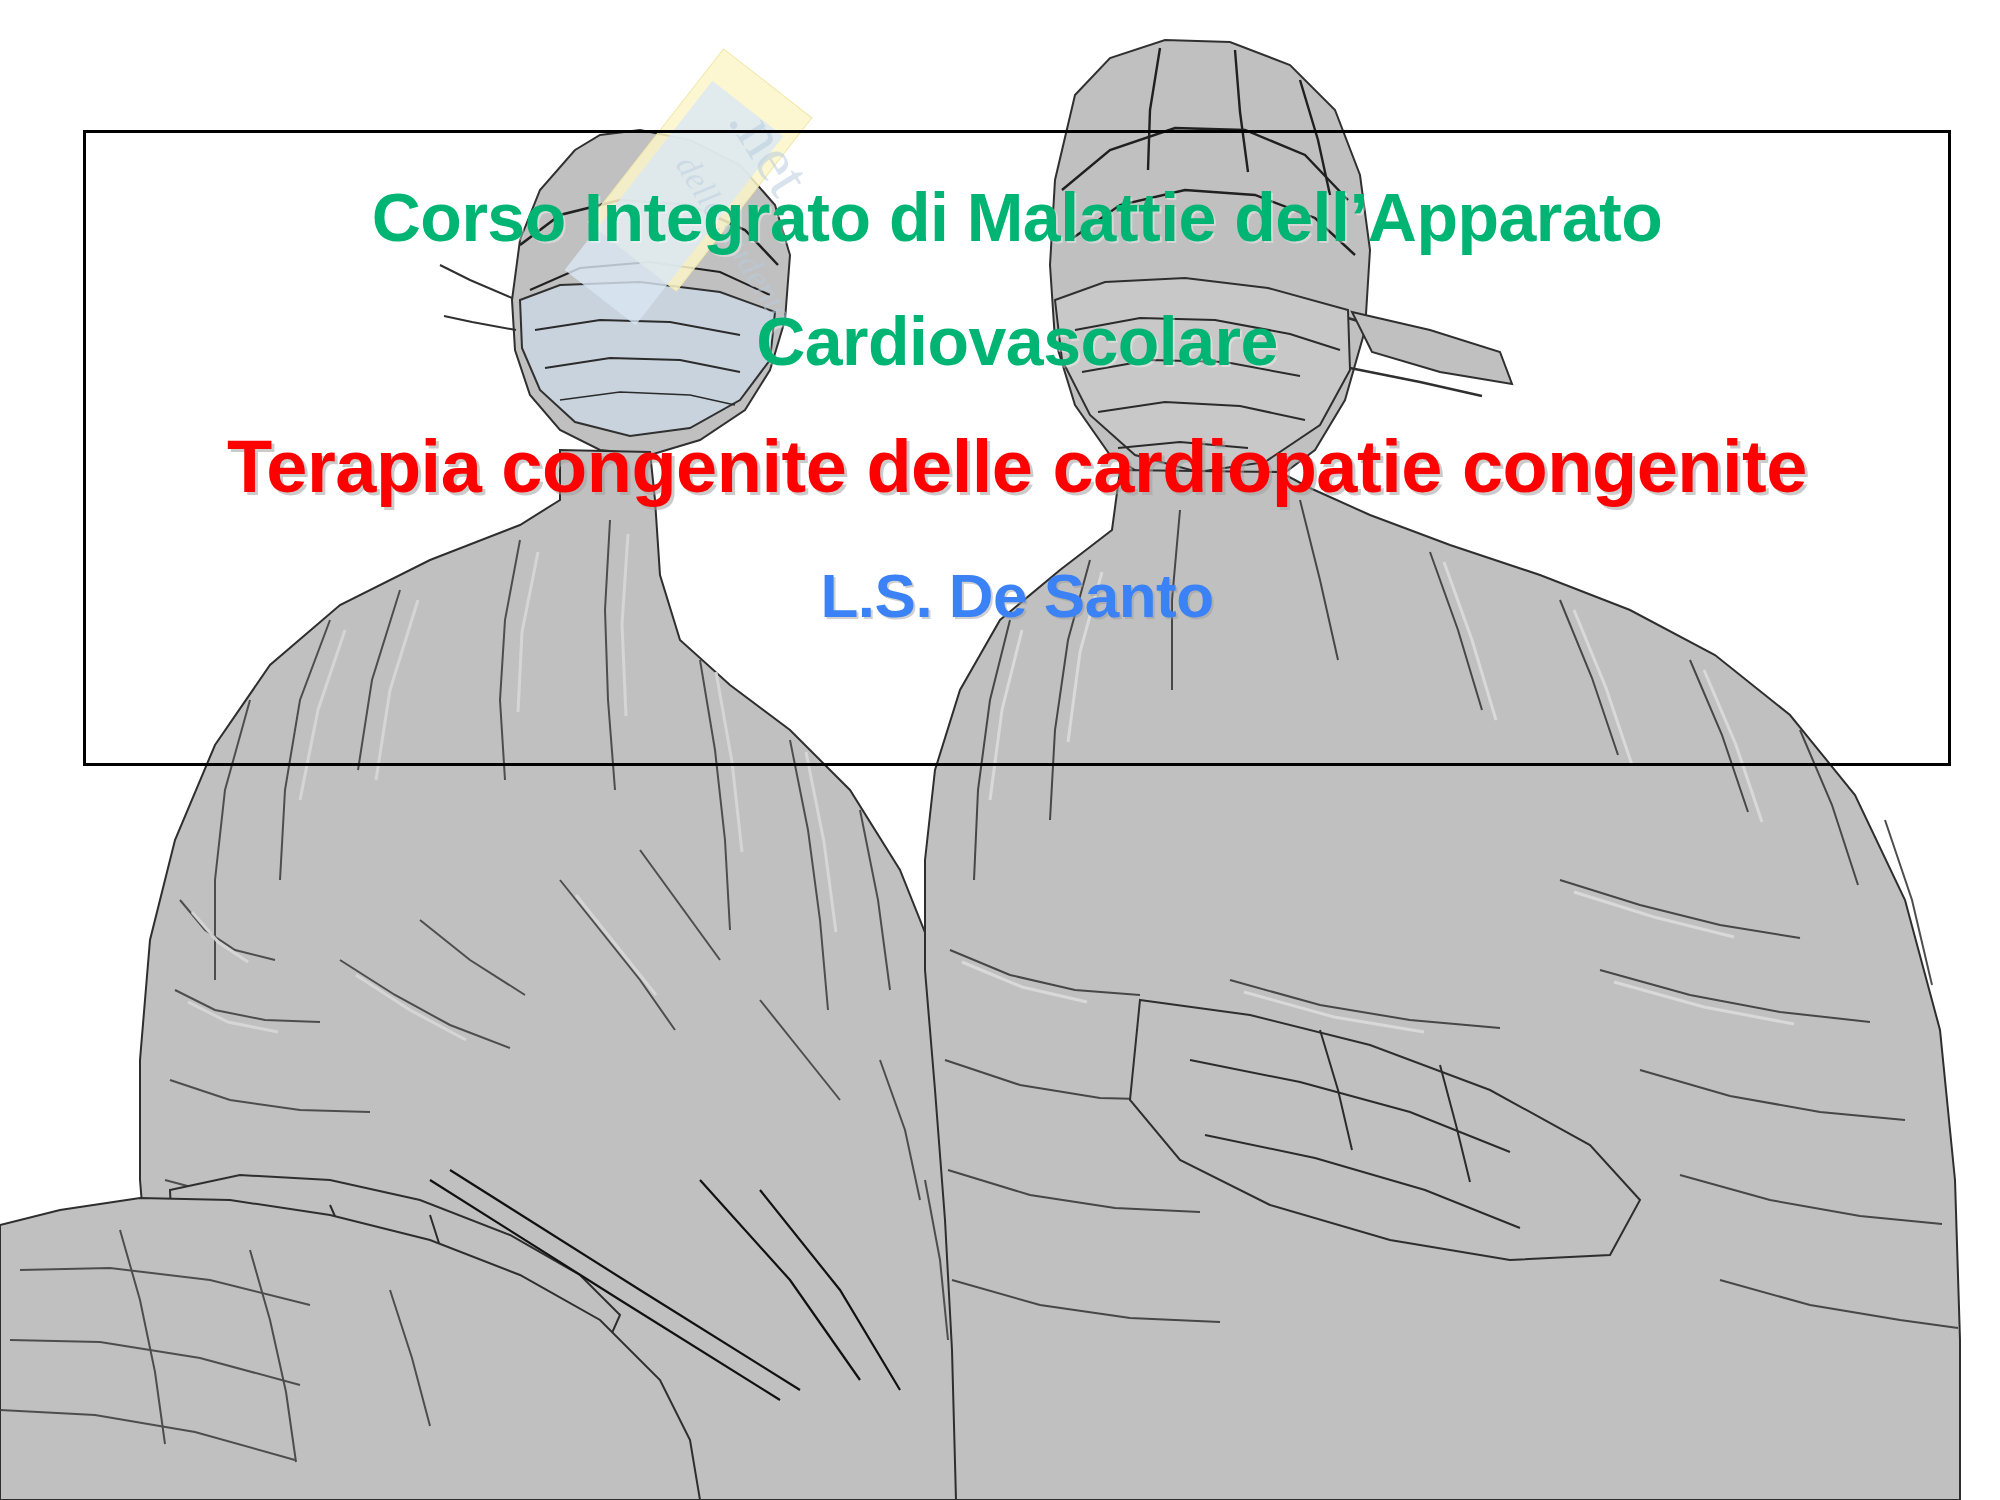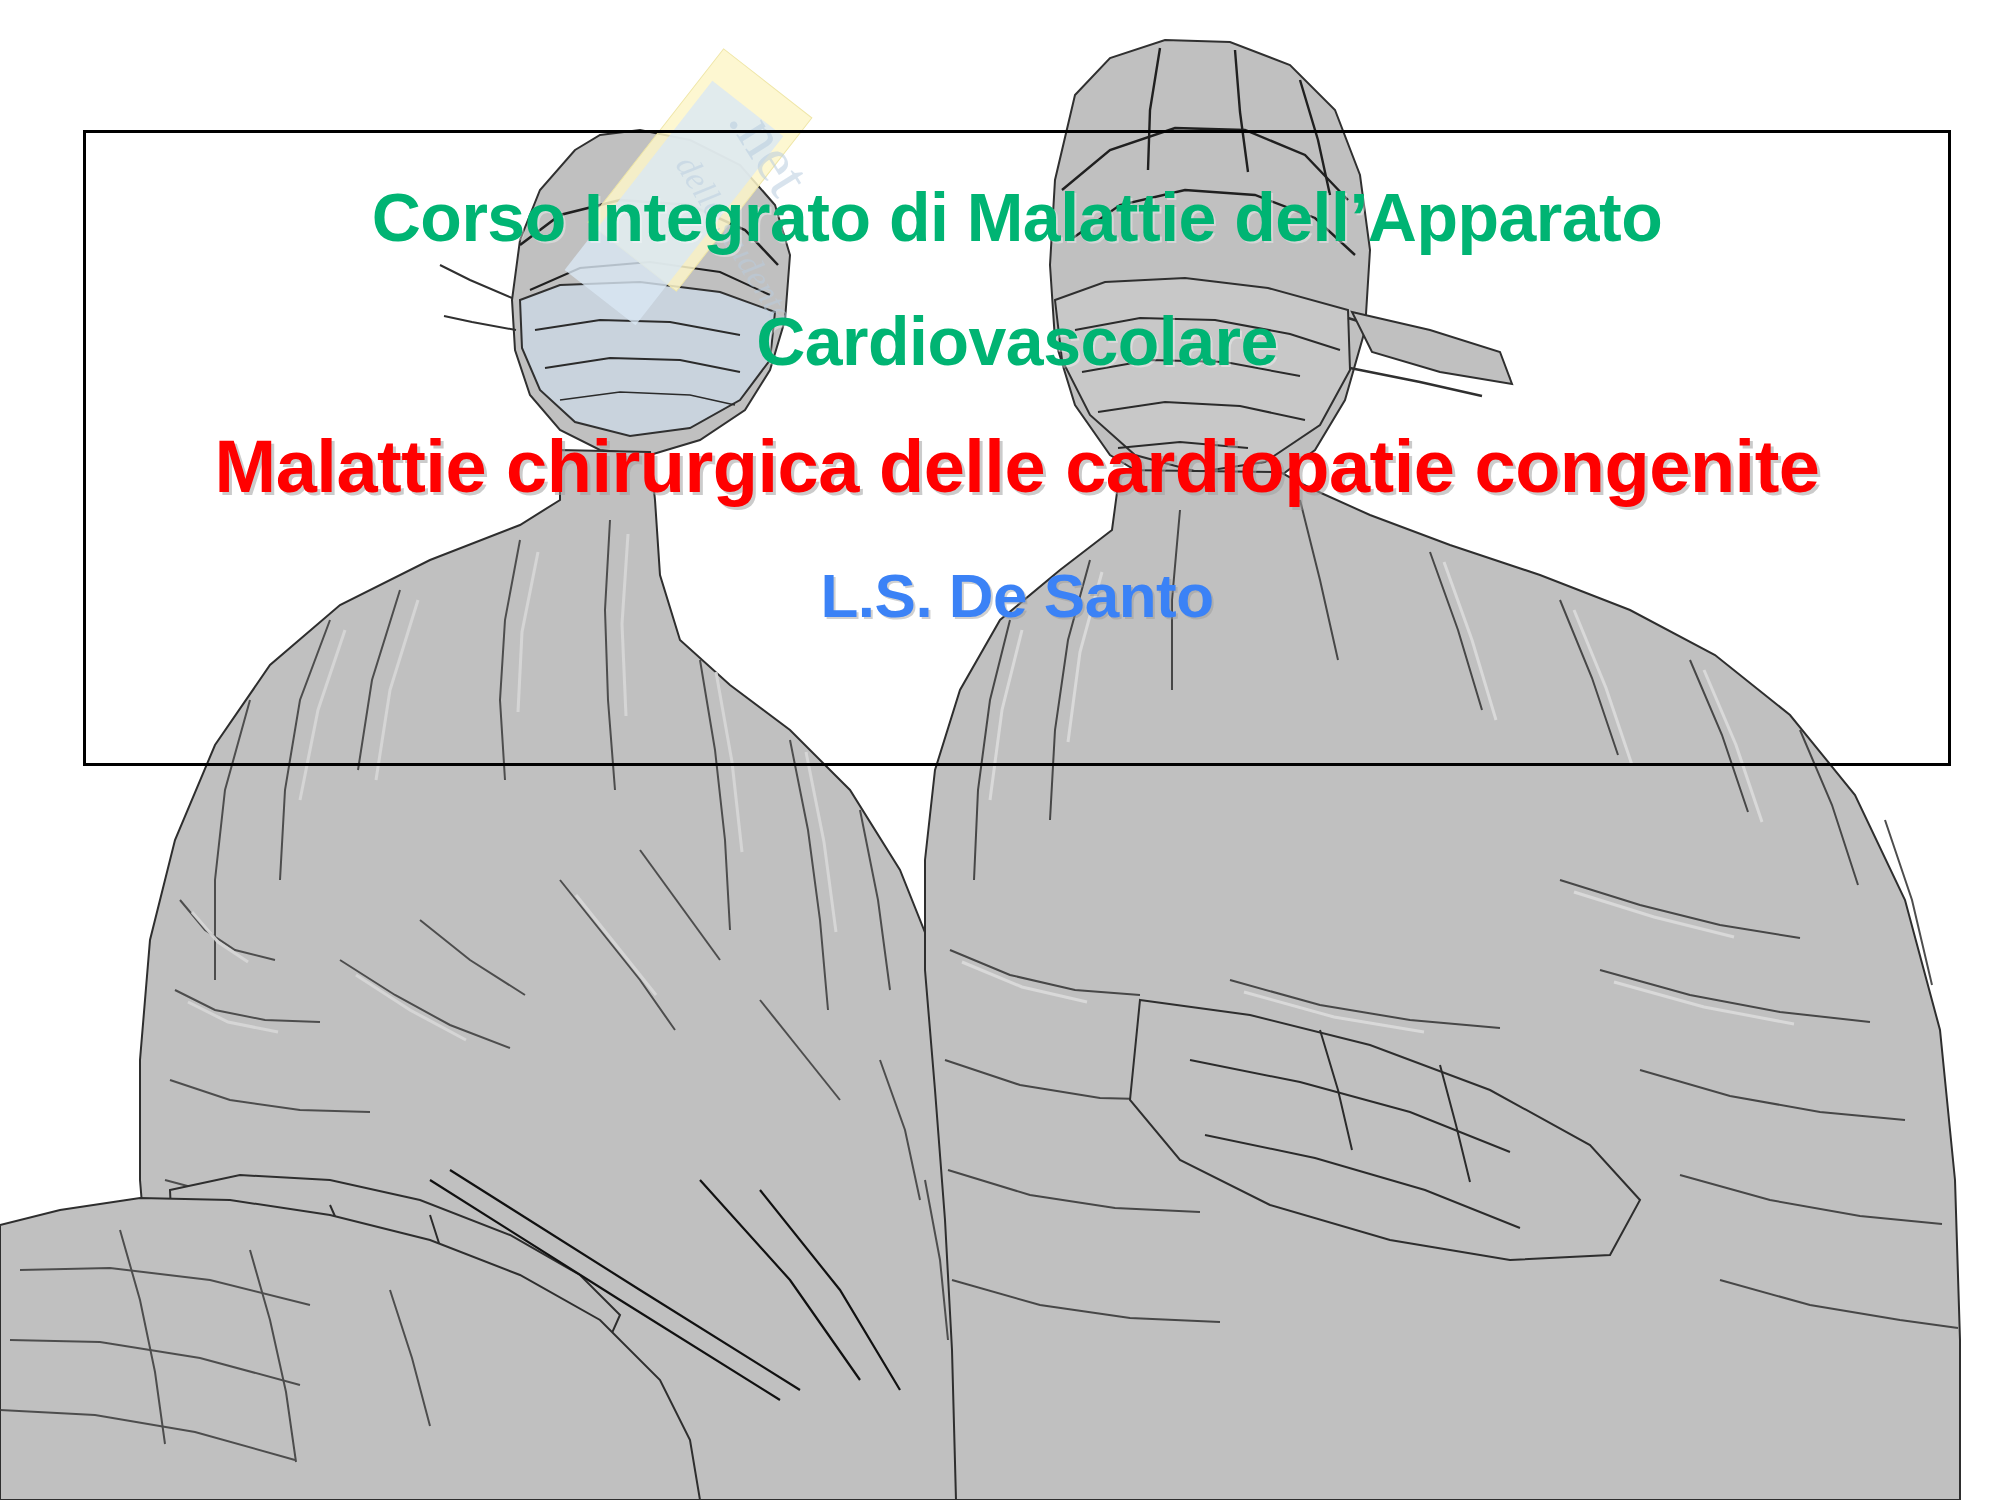--- a/index.html
+++ b/index.html
@@ -270,17 +270,17 @@
       <text x="0" y="0" text-anchor="middle" font-family="'Liberation Serif', serif" font-size="64" fill="#b9cde0">.net</text>
     </g>
     <g transform="translate(205 225) rotate(58)" opacity="0.5">
       <text x="0" y="0" text-anchor="middle" font-family="'Liberation Serif', serif" font-style="italic" font-size="34" fill="#b9cde0">dello studente</text>
     </g>
   </svg>
 
   <div id="title-box">
     <div class="tline green">Corso Integrato di Malattie dell’Apparato</div>
     <div class="tline green">Cardiovascolare</div>
-    <div class="tline red">Malattie chirurgica delle cardiopatie congenite</div>
+    <div class="tline red">Terapia congenite delle cardiopatie congenite</div>
     <div class="tline yellow">L.S. De Santo</div>
   </div>
 
 </div>
 
 </body></html>

